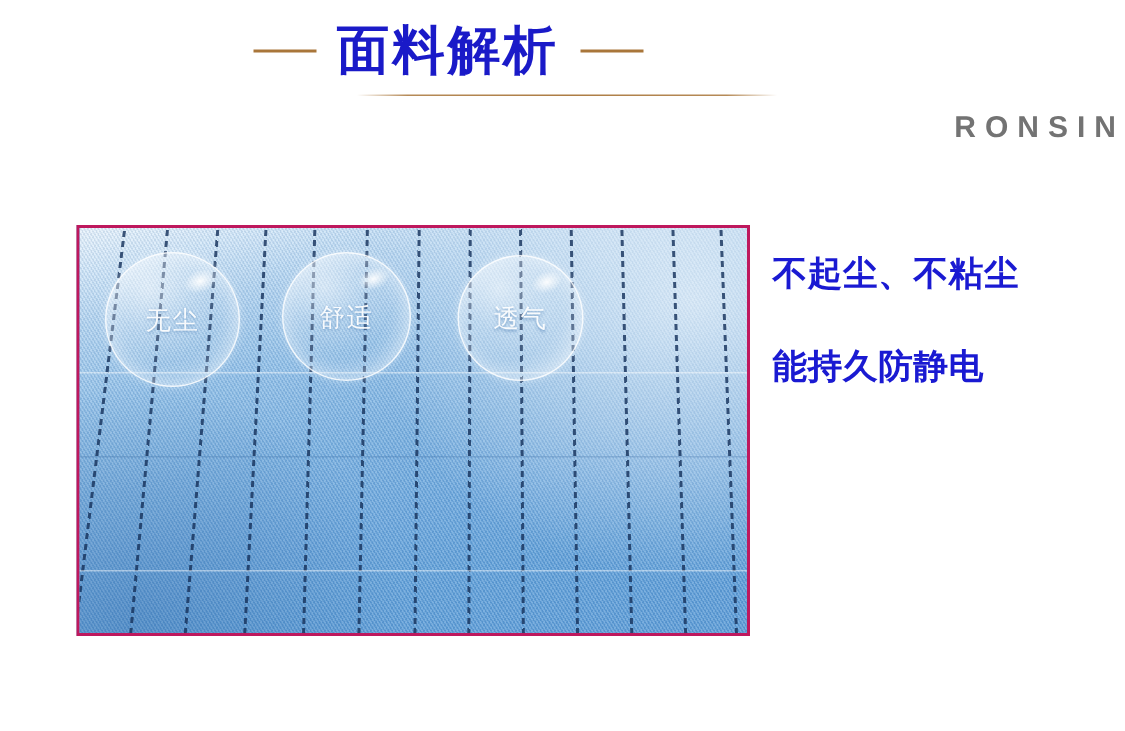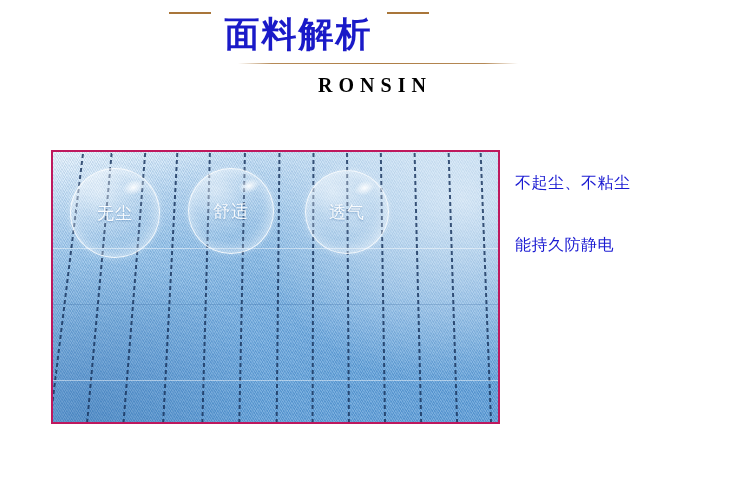--- a/index.html
+++ b/index.html
@@ -22,20 +22,21 @@
     top: 0;
     width: 750px;
     height: 120px;
   }
   .title-row {
     position: absolute;
     left: 0;
     top: 12px;
     width: 597px;
     display: flex;
+    align-items: center;
     justify-content: center;
     gap: 14px;
   }
   .title-dash {
     width: 42px;
     height: 2px;
     background: #a9763a;
     display: block;
   }
   .page-title {
@@ -58,26 +59,26 @@
       rgba(169,118,58,0.85) 12%,
       rgba(169,118,58,0.95) 50%,
       rgba(169,118,58,0.85) 88%,
       rgba(169,118,58,0) 100%);
   }
   .brand {
     position: absolute;
     left: 0;
     top: 74px;
     width: 750px;
-    text-align: center;
+    text-align: right;
     font-size: 20px;
     font-weight: bold;
     letter-spacing: 6px;
-    color: #000000;
-    font-family: Liberation Serif, serif;
+    color: #737373;
+    font-family: Liberation Sans, sans-serif;
   }
 
   
   .fabric-photo {
     position: absolute;
     left: 51px;
     top: 150px;
     width: 449px;
     height: 274px;
     overflow: hidden;
@@ -194,22 +195,22 @@
   }
 
   
   .features {
     position: absolute;
     left: 515px;
     top: 170px;
     width: 235px;
   }
   .feature-item {
-    font-size: 16px;
-    font-weight: normal;
+    font-size: 23px;
+    font-weight: bold;
     color: #1a1ad2;
     line-height: 26px;
     height: 62px;
     letter-spacing: 0.5px;
     white-space: nowrap;
   }
 </style>
 </head>
 <body>
 

